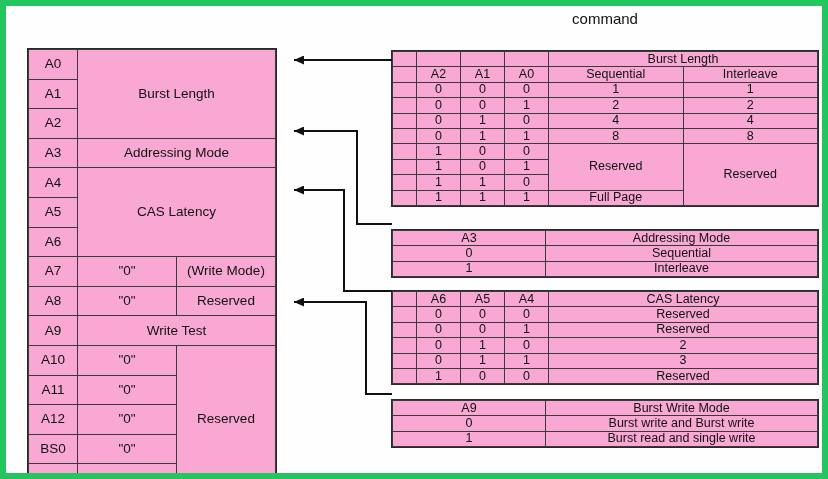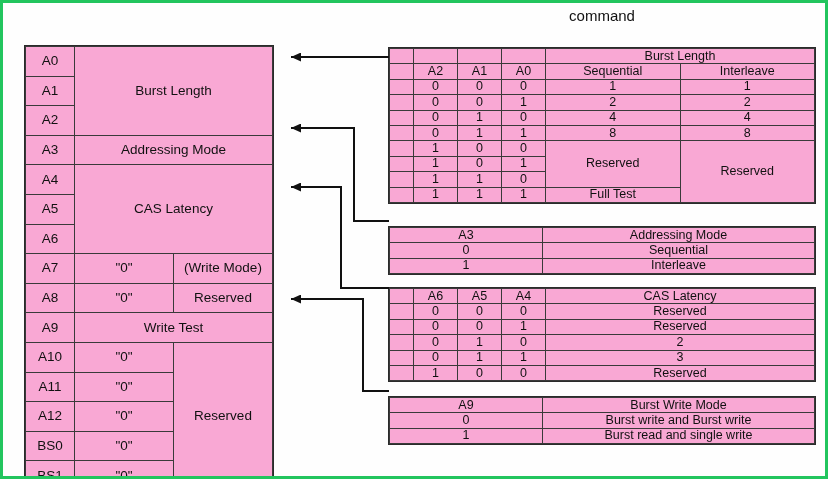--- a/index.html
+++ b/index.html
@@ -9,21 +9,21 @@
   }
   body {
     font-family: "Liberation Sans", sans-serif;
   }
   #figure {
     position: relative;
     width: 828px;
     height: 479px;
     background: #fefefe;
     box-sizing: border-box;
-    border: 3px solid #22c55e;
+    border: 6px solid #22c55e;
     overflow: hidden;
   }
 
   
   .tbl {
     position: absolute;
     border-collapse: collapse;
     table-layout: fixed;
     background: #f9a8d4;
     margin-top: 19px;
@@ -226,21 +226,21 @@
           <td class="bl-pad"></td>
           <td class="bl-bit">1</td>
           <td class="bl-bit">1</td>
           <td class="bl-bit">0</td>
         </tr>
         <tr>
           <td class="bl-pad"></td>
           <td class="bl-bit">1</td>
           <td class="bl-bit">1</td>
           <td class="bl-bit">1</td>
-          <td>Full Test</td>
+          <td>Full Page</td>
         </tr>
       </tbody>
   </table>
 
   <table class="tbl outer rt" id="addressing-mode-table">
     <tbody>
         <tr>
           <td class="am-bit">A3</td>
           <td>Addressing Mode</td>
         </tr>

